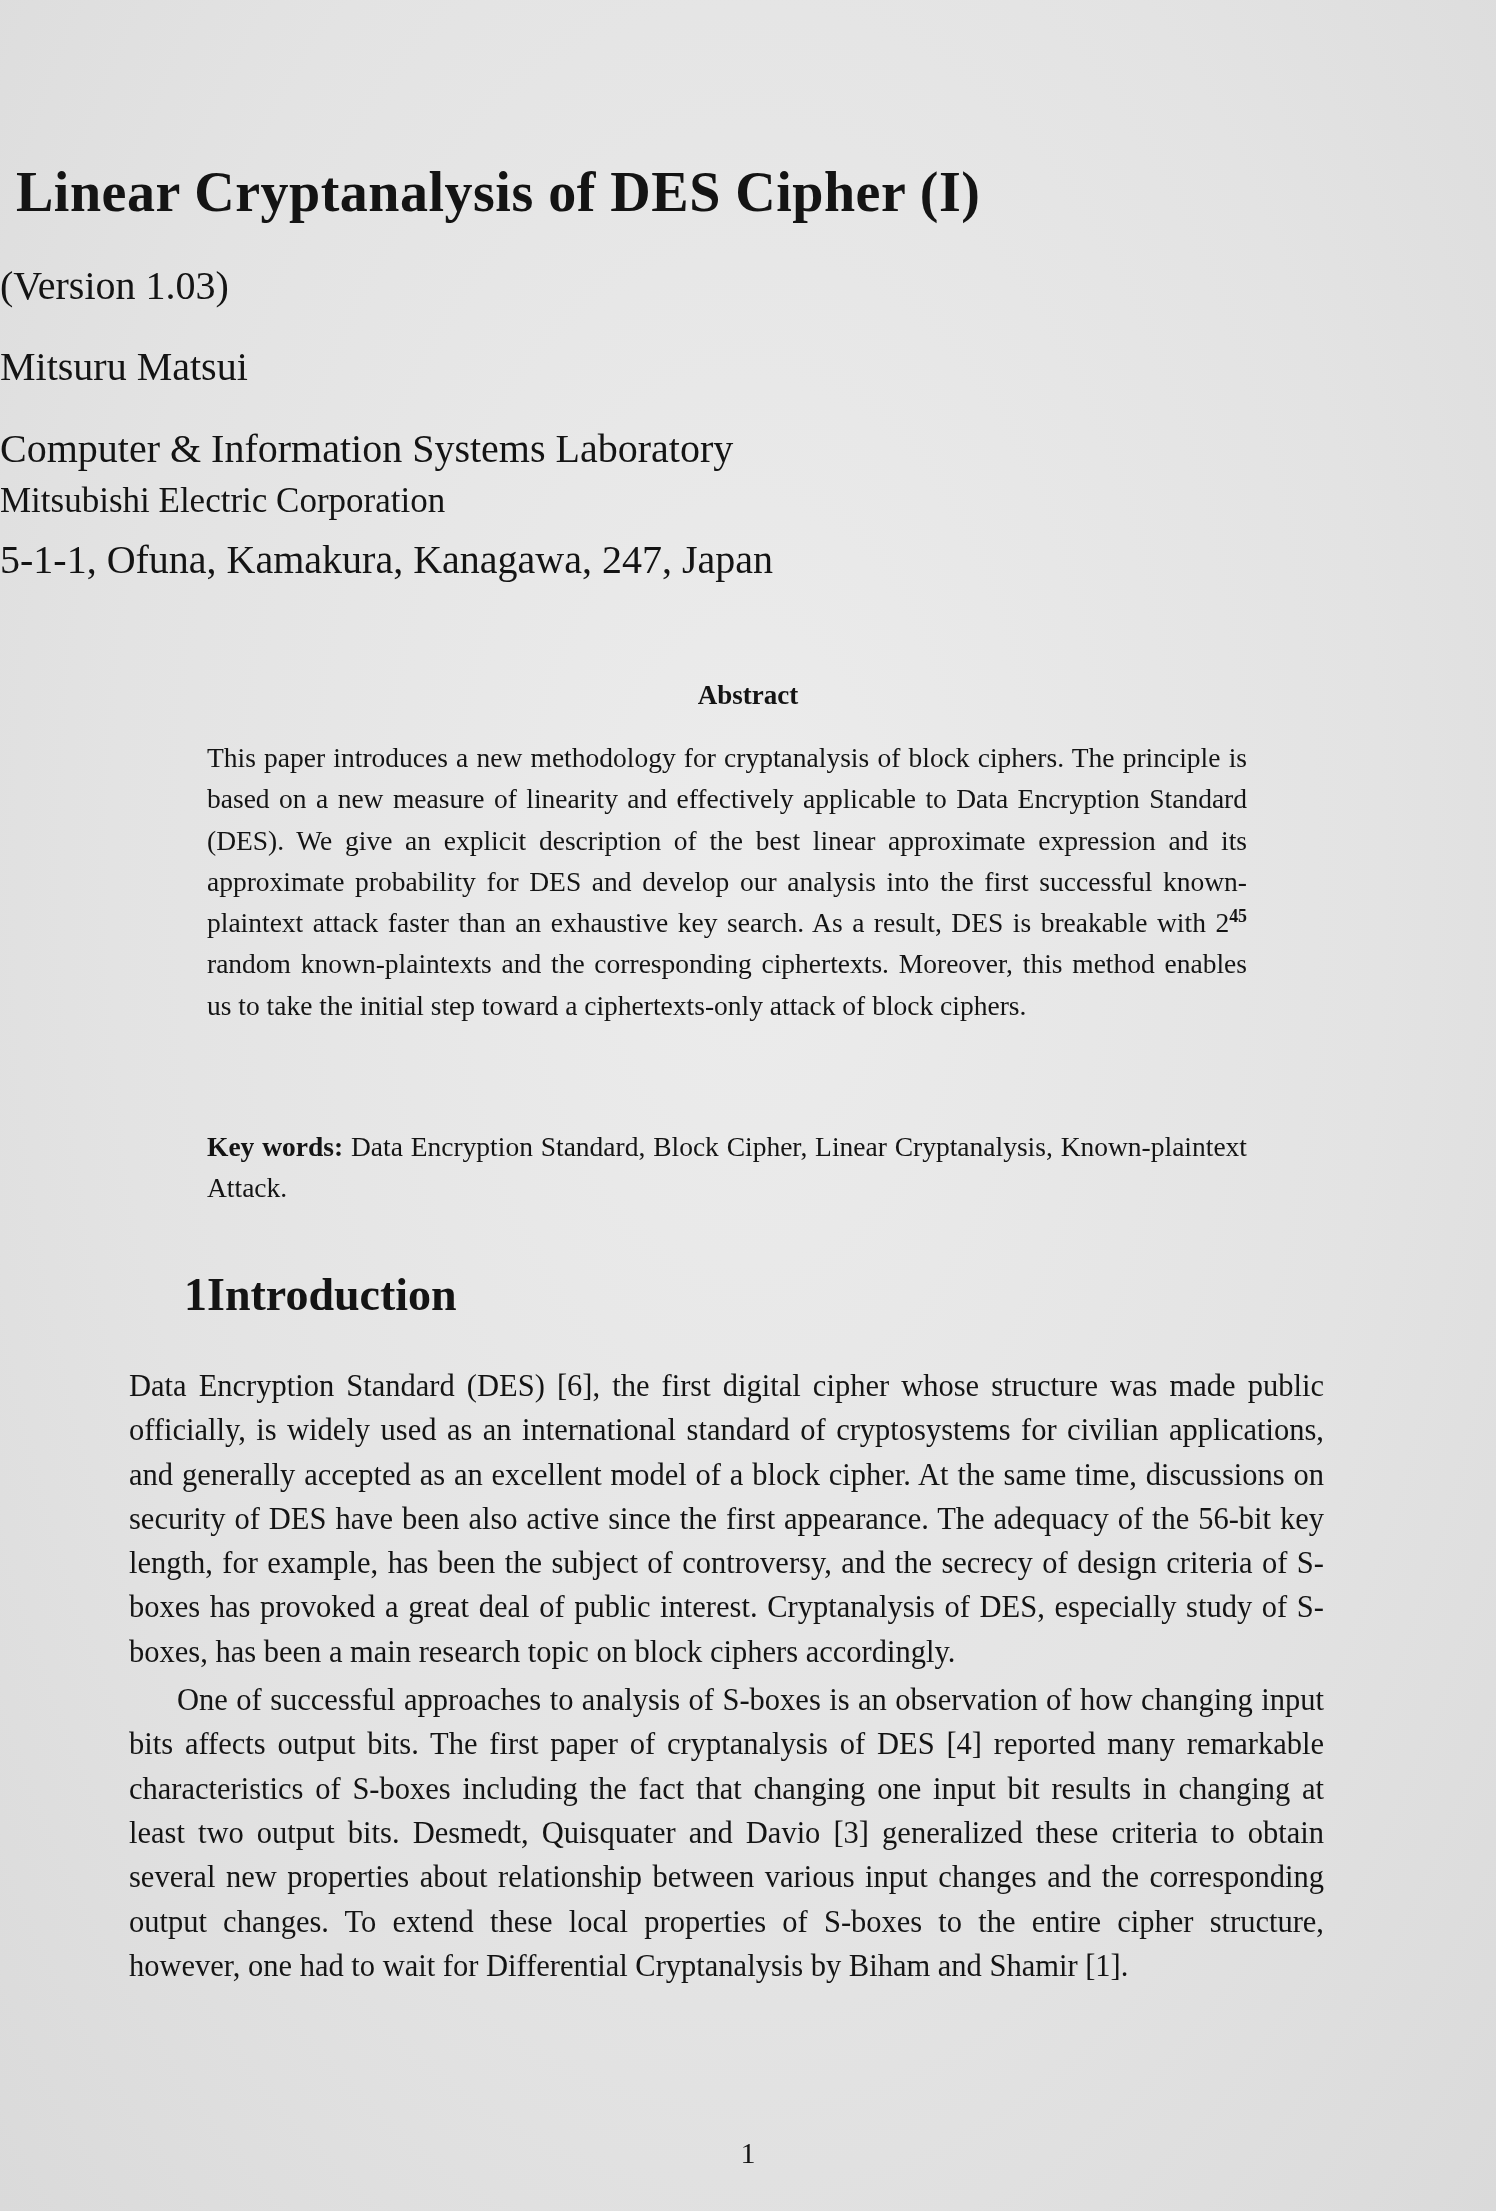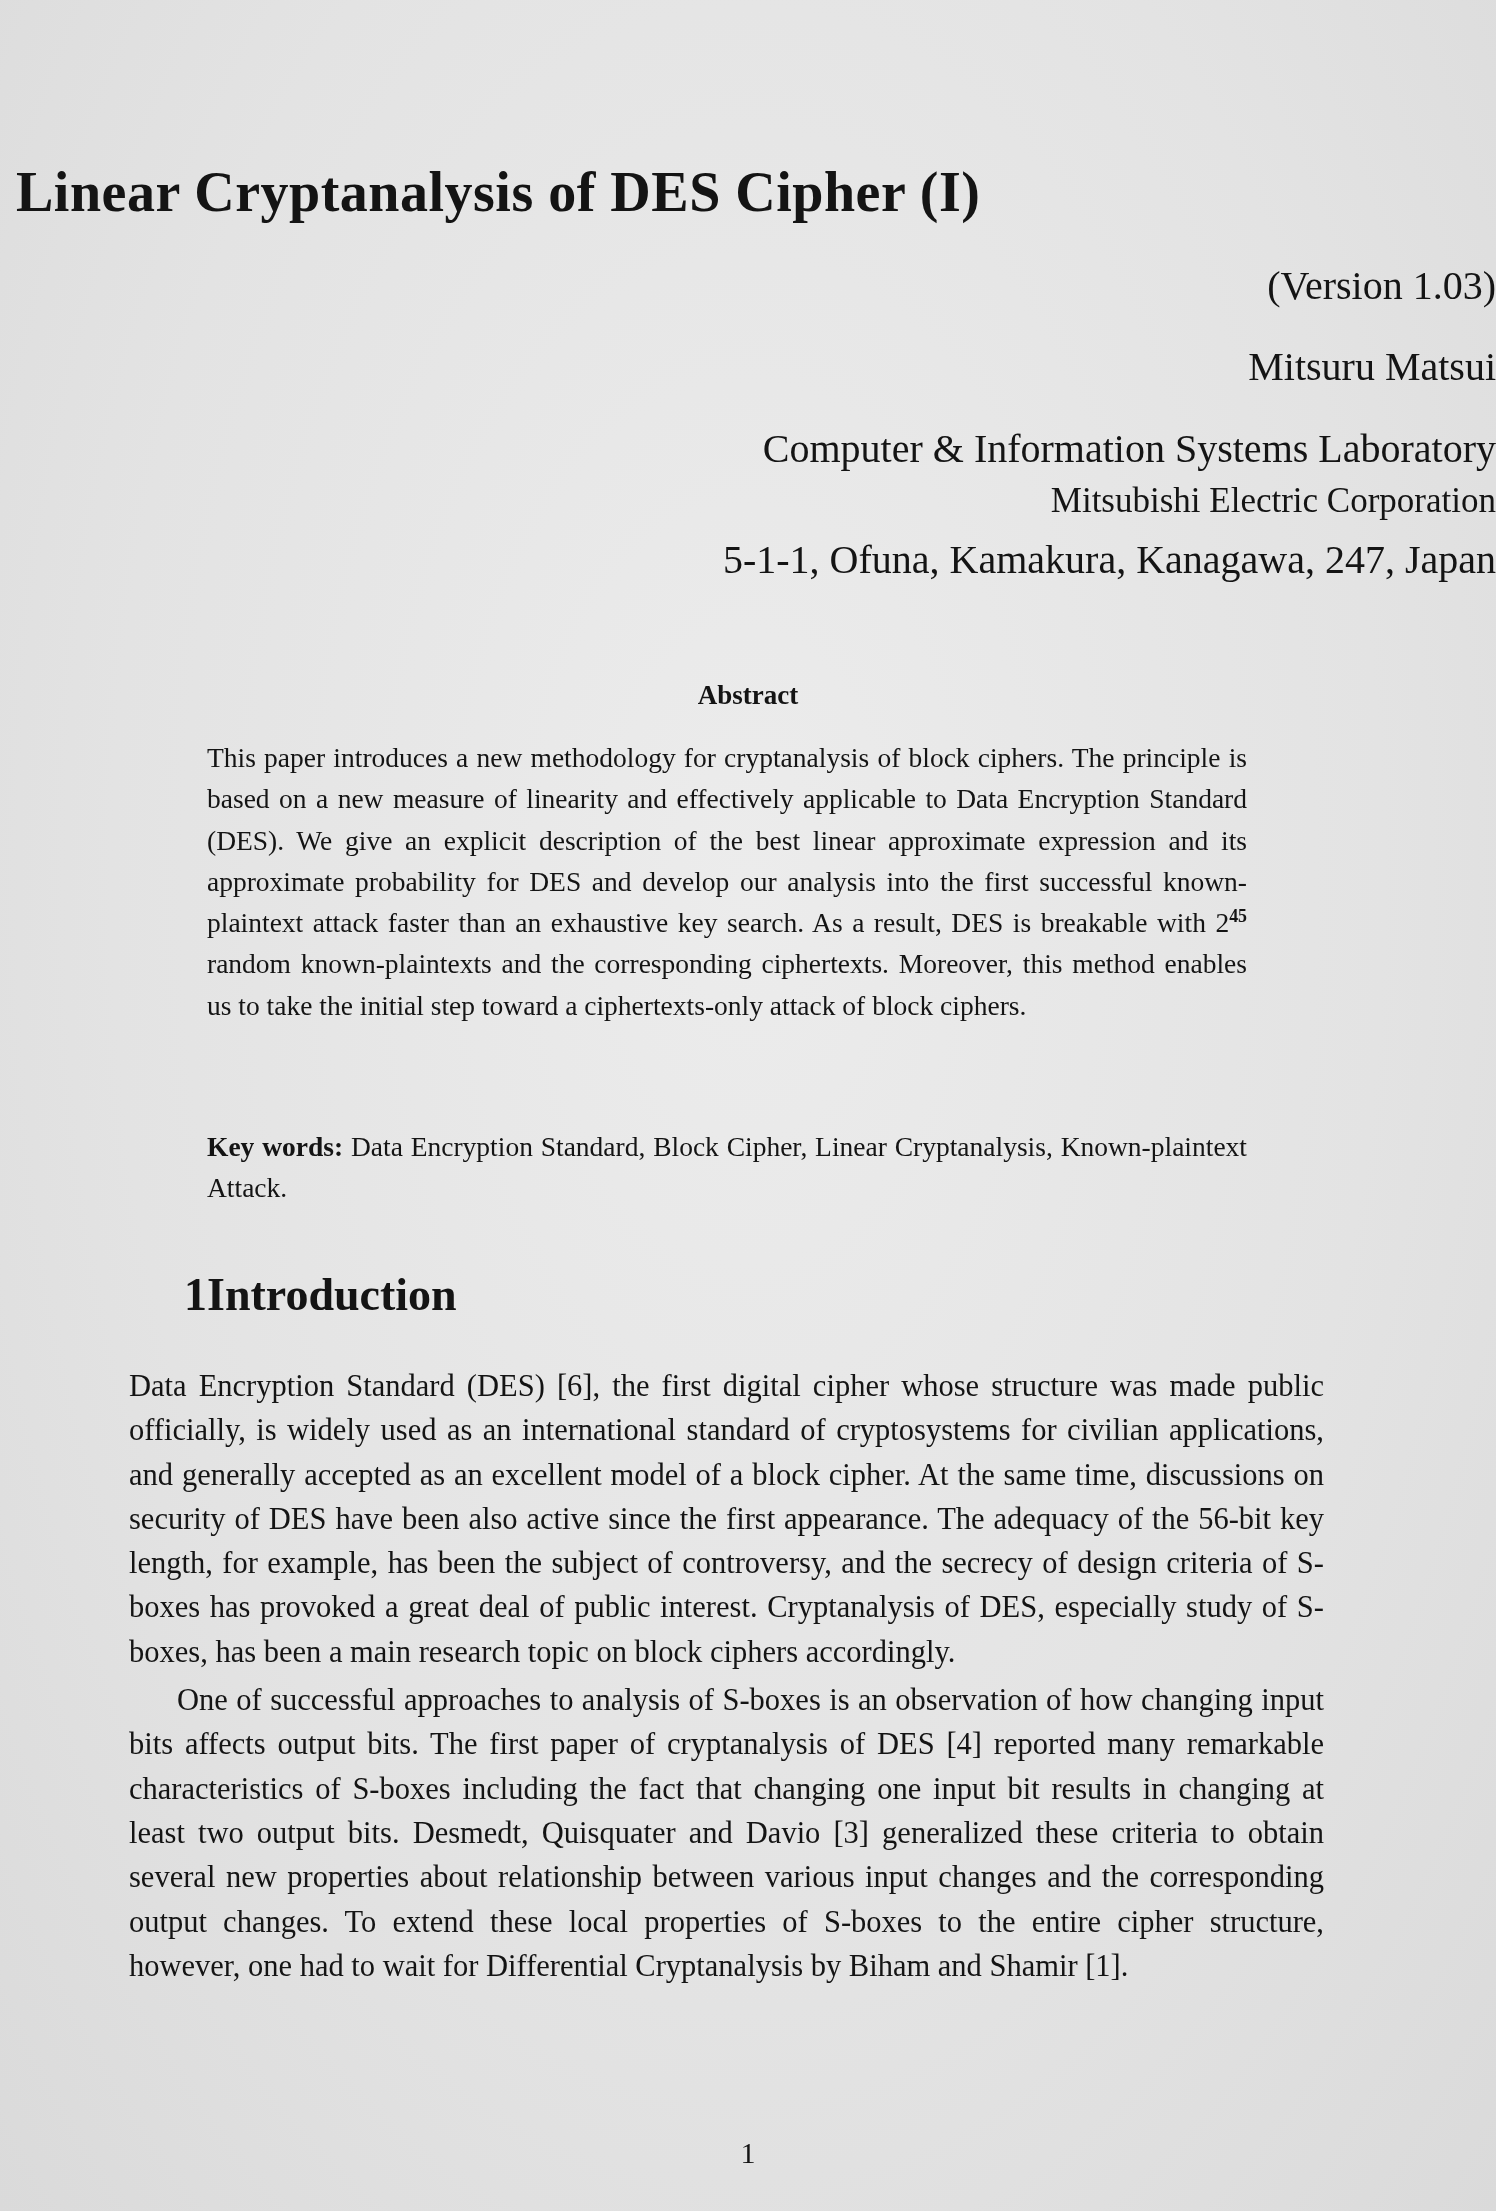--- a/index.html
+++ b/index.html
@@ -14,21 +14,21 @@
   .page {
     position: absolute; left: 0; top: 0; width: 1496px; height: 2211px;
     background: radial-gradient(ellipse at 50% 40%, #ececec 0%, #e3e3e3 60%, #dadada 100%);
   }
   .title {
     position: absolute; left: 16px; width: 1496px; top: 160px;
     text-align: left; font-weight: bold; font-size: 56px; letter-spacing: 0.5px;
     font-family: "Liberation Serif", serif;
   }
   .center-line {
-    position: absolute; left: 0; width: 1496px; text-align: right;
+    position: absolute; left: 0; width: 1496px; text-align: left;
     font-family: "Liberation Serif", serif;
   }
   .version { top: 262px; font-size: 40px; }
   .author { top: 343px; font-size: 40px; }
   .aff1 { top: 425px; font-size: 40px; }
   .aff2 { top: 481px; font-size: 35px; }
   .aff3 { top: 536px; font-size: 40px; }
   .email { top: 592px; font-size: 40px; }
   .abs-head {
     position: absolute; left: 0; width: 1496px; top: 680px; text-align: center;

